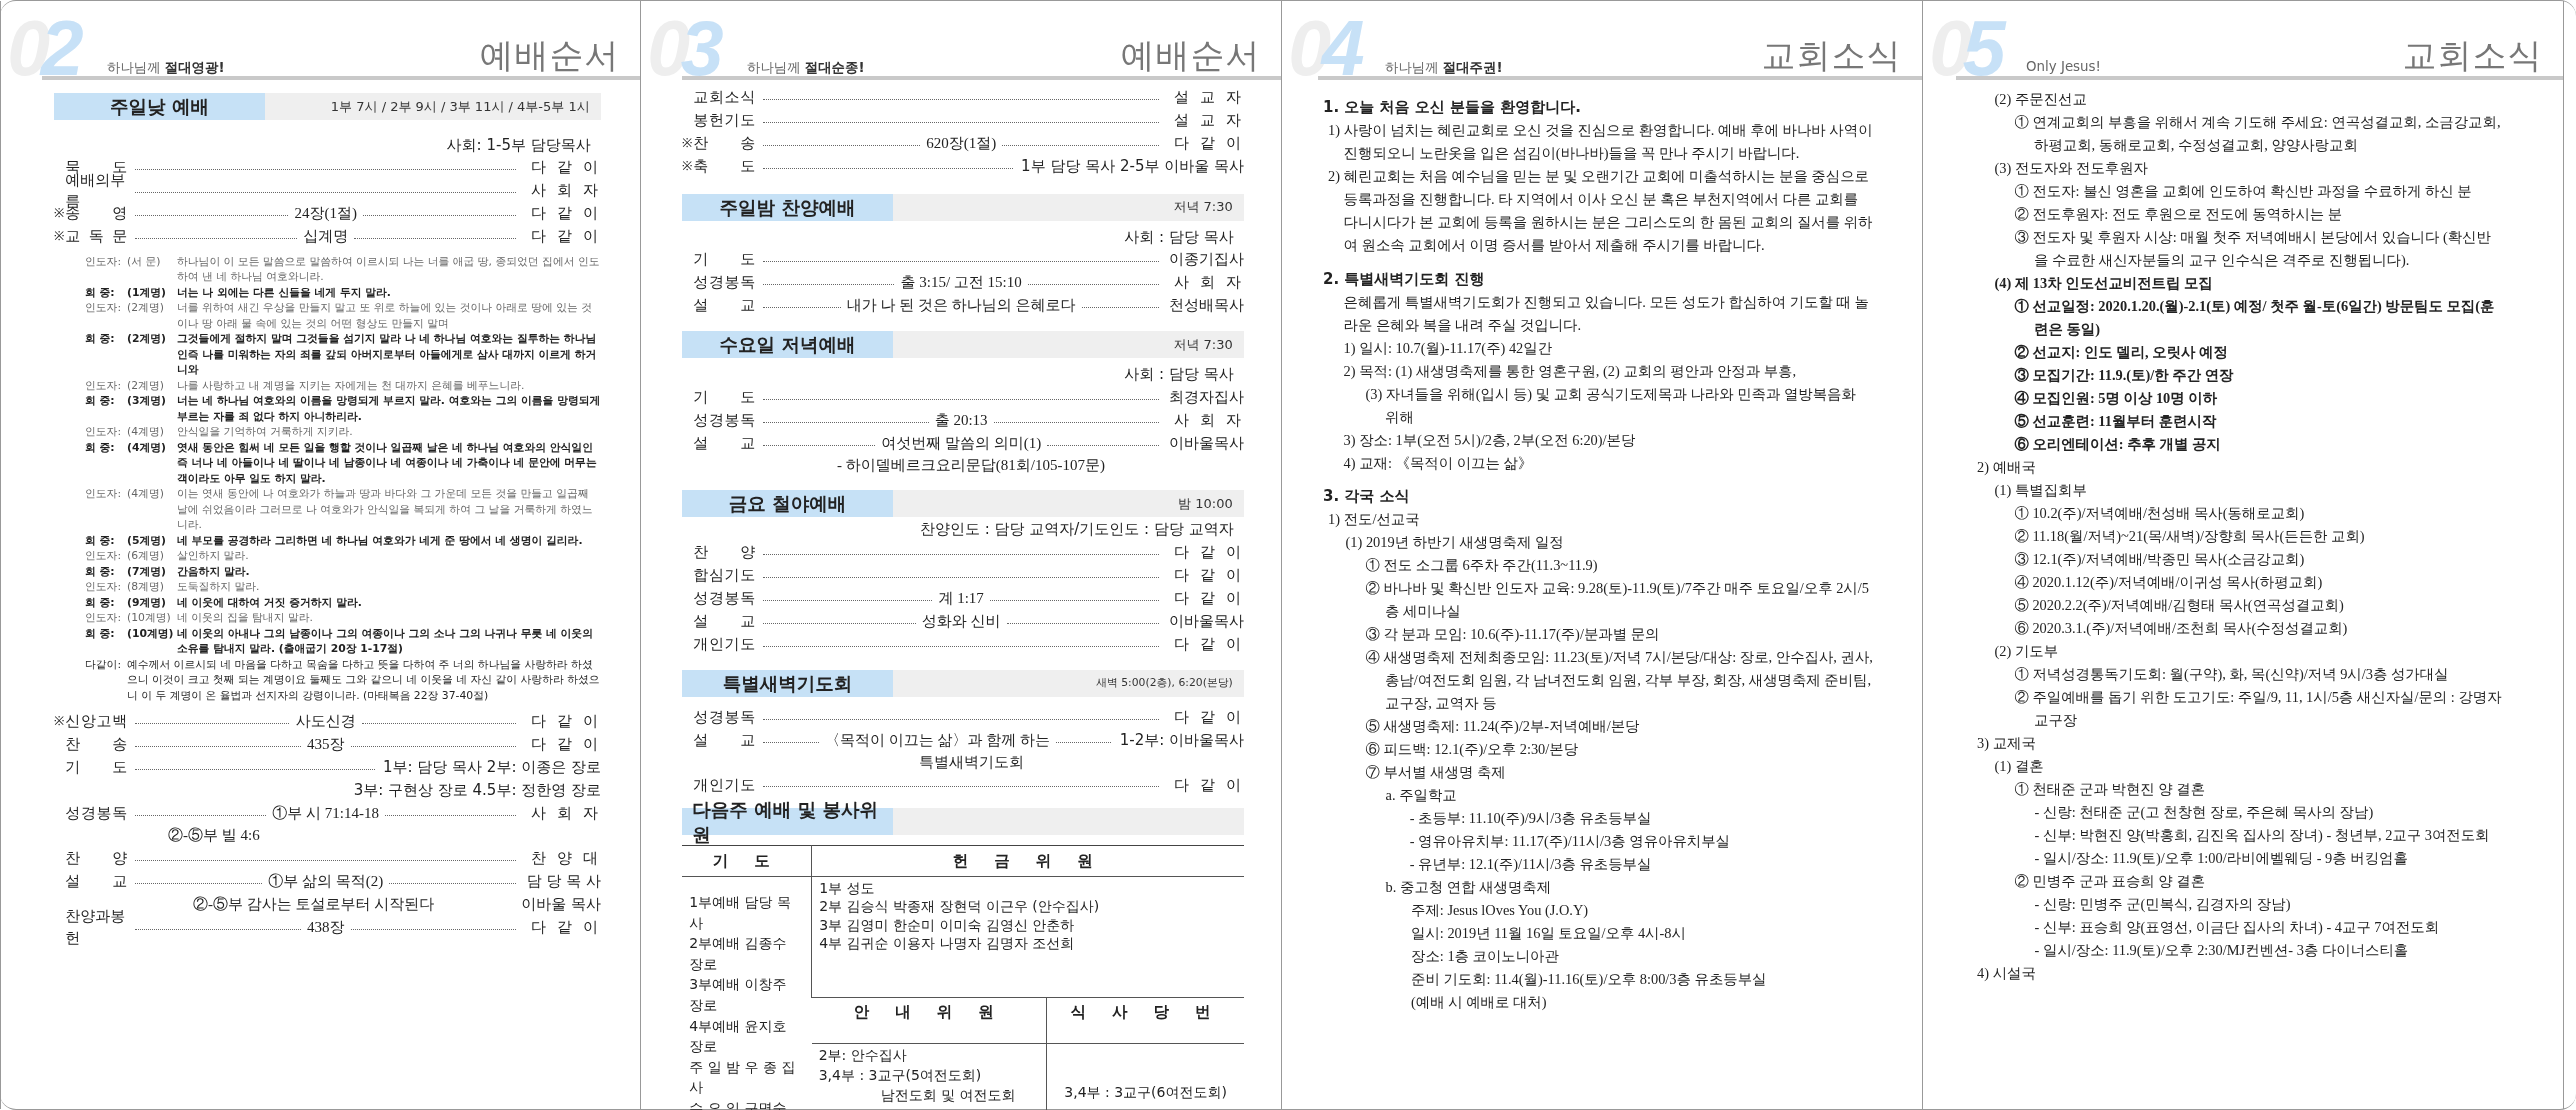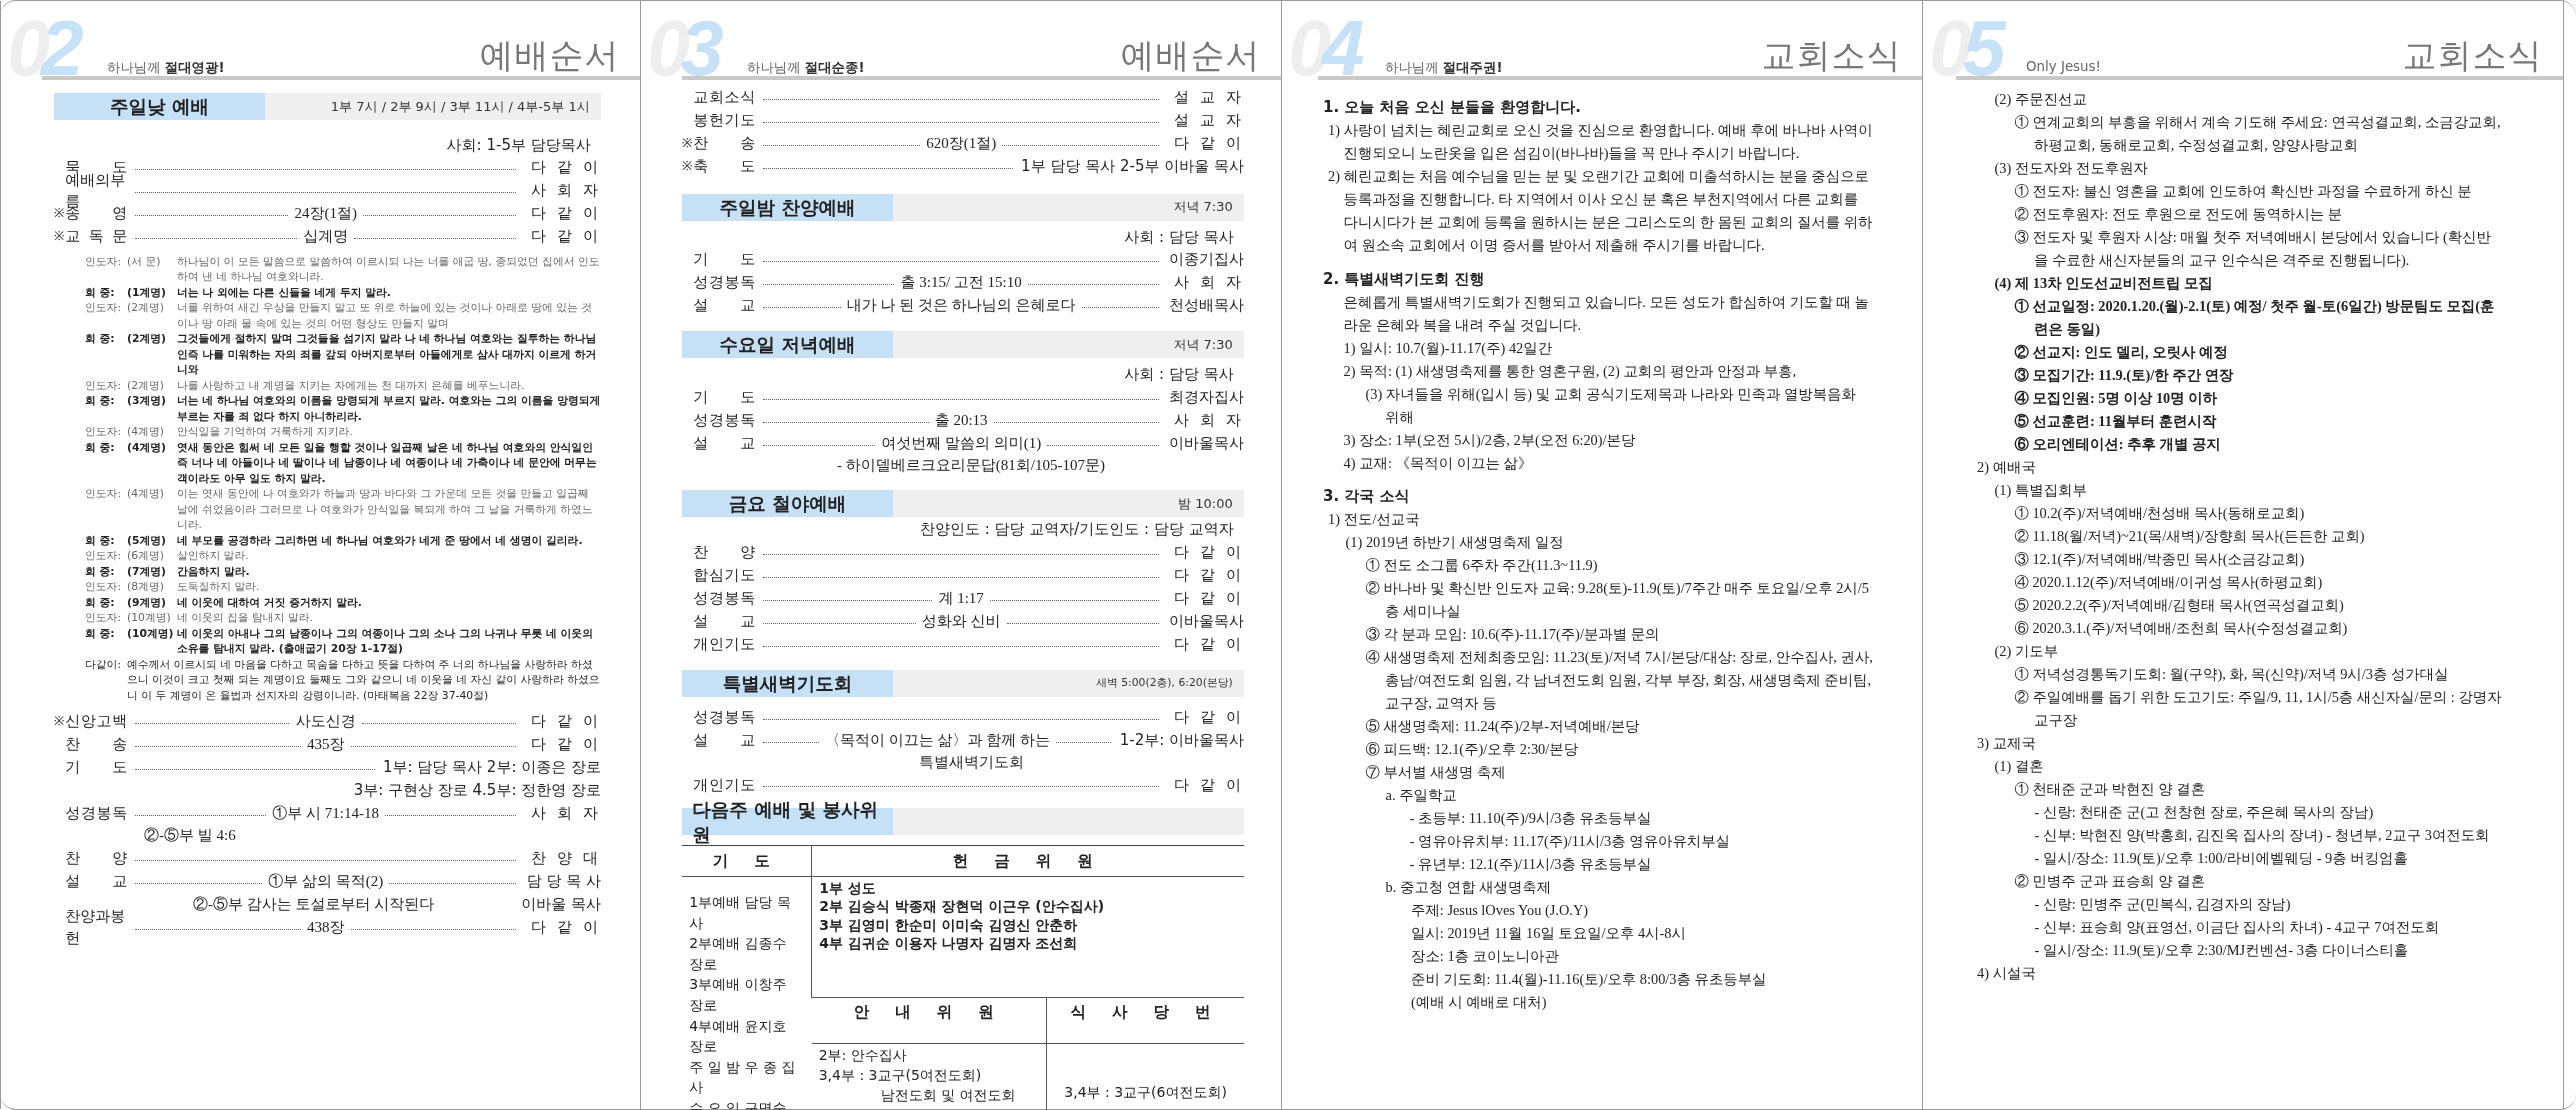--- a/index.html
+++ b/index.html
@@ -278,21 +278,21 @@
               <span>봉</span>
               <span>독</span>
             </span>
             <span class="fill">
               <span class="dots"></span>
               <span class="mid">①부 시 71:14-18</span>
               <span class="dots"></span>
             </span>
             <span class="who">사 회 자</span>
           </div>
-          <div class="centersub" style="margin-left: 90px;">②-⑤부 빌 4:6</div>
+          <div class="centersub" style="margin-left: 114px;">②-⑤부 빌 4:6</div>
           <div class="row">
             <span class="mark"></span>
             <span class="lab">
               <span>찬</span>
               <span>양</span>
             </span>
             <span class="fill">
               <span class="dots"></span>
             </span>
             <span class="who">찬 양 대</span>
@@ -618,21 +618,21 @@
         </tr>
         <tr>
           <td rowspan="3" style="padding-top:15.5px; line-height:20.6px;" id="nw-prayer">
                 <div>1부예배  담당 목사</div>
                 <div>2부예배  김종수 장로</div>
                 <div>3부예배  이창주 장로</div>
                 <div>4부예배  윤지호 장로</div>
                 <div>주 일 밤  우  종 집사</div>
                 <div>수 요 일  구명숙 집사</div>
               </td>
-          <td colspan="2" style="line-height:18.5px;font-weight:bold;" id="nw-offering">
+          <td colspan="2" style="line-height:18.5px;" id="nw-offering">
                 <div>1부  성도</div>
                 <div>2부  김승식  박종재  장현덕  이근우 (안수집사)</div>
                 <div>3부  김영미  한순미  이미숙  김영신  안춘하</div>
                 <div>4부  김귀순  이용자  나명자  김명자  조선희</div>
               </td>
         </tr>
         <tr class="subh">
           <th>안 내 위 원</th>
           <th>식 사 당 번</th>
         </tr>

